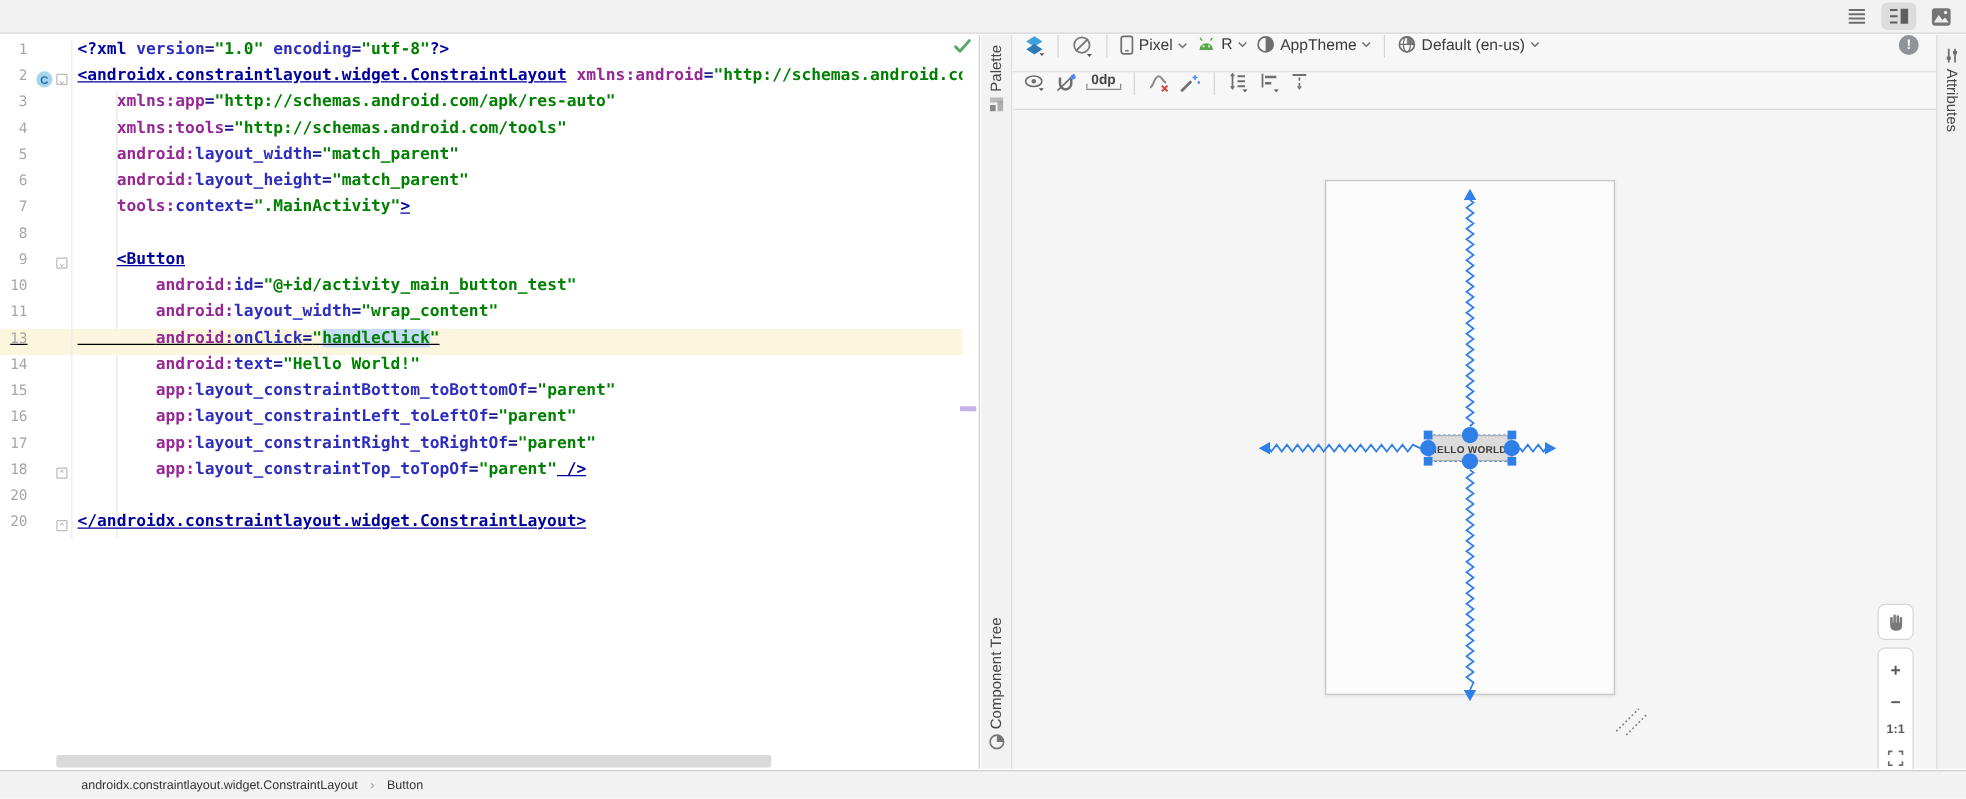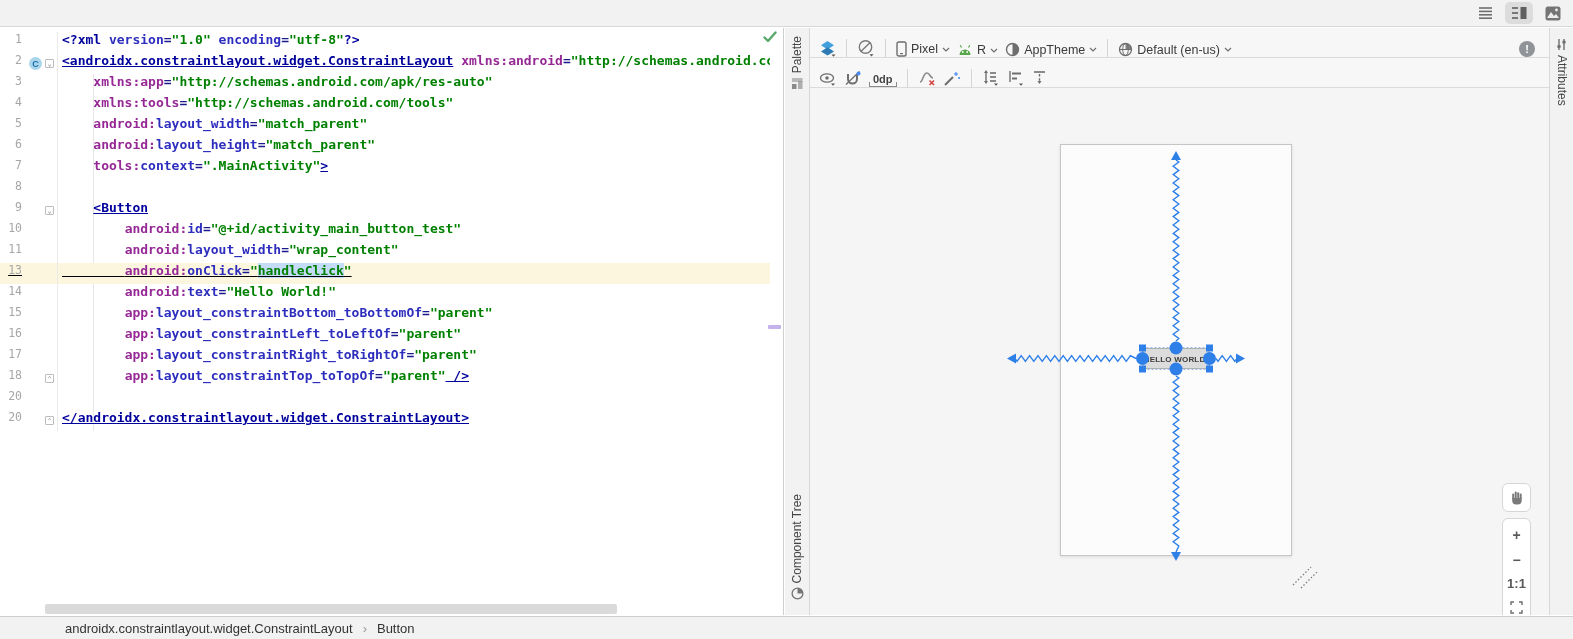--- a/index.html
+++ b/index.html
@@ -52,21 +52,21 @@
   #stripe-right { left:1549px; width:24px; border-left:1px solid #D8D8D8; }
   .vtab { position:absolute; left:0; width:100%; display:flex; flex-direction:column;
           align-items:center; gap:4px; color:#454545; font-size:12px; }
   .vtab .vlabel-up { writing-mode:vertical-lr; transform:rotate(180deg); white-space:nowrap; }
   .vtab .vlabel-down { writing-mode:vertical-rl; white-space:nowrap; }
 
   
   #design-area { position:absolute; left:810px; top:28px; width:739px; height:587px;
                  background:#F5F5F5; overflow:hidden; }
   .dtoolbar { position:relative; width:100%; height:30px; background:#F7F7F7;
-              border-bottom:1px solid #DBDBDB; display:flex; align-items:flex-end;
+              border-bottom:1px solid #DBDBDB; display:flex; align-items:flex-start;
               padding-left:9px; gap:7px; font-size:12.5px; color:#3A3A3A; }
   .titem { display:flex; align-items:center; gap:4px; cursor:default; }
   .vsep { width:1px; height:18px; background:#D4D4D4; margin:0 3px; }
   .margin-val { font:bold 11px "Liberation Sans",sans-serif; color:#444;
                 border-bottom:1px solid #8A8A8A; padding:0 4px 1px 4px; position:relative; }
   .margin-val:before, .margin-val:after { content:""; position:absolute; bottom:0; width:1px; height:4px; background:#8A8A8A; }
   .margin-val:before { left:0; } .margin-val:after { right:0; }
   #err-badge { margin-left:auto; margin-right:14px; width:16px; height:16px; border-radius:50%;
                background:#909498; color:#fff; font:bold 11px "Liberation Sans",sans-serif;
                display:flex; align-items:center; justify-content:center; }
@@ -77,26 +77,26 @@
                   box-shadow:0 1px 3px rgba(0,0,0,0.10); }
   #canvas-svg { position:absolute; left:0; top:0; width:739px; height:527px; pointer-events:none; }
 
   
   #pan-btn { position:absolute; left:692px; top:394px; width:29px; height:29px; background:#fff;
              border:1px solid #D6D6D6; border-radius:6px; display:flex; align-items:center; justify-content:center; }
   #zoom-group { position:absolute; left:692px; top:429px; width:29px; height:106px; background:#fff;
                 border:1px solid #D6D6D6; border-radius:6px; display:flex; flex-direction:column;
                 align-items:center; justify-content:space-around; padding:4px 0; }
   .zoom-item { color:#595959; font:bold 14px "Liberation Sans",sans-serif; line-height:1; }
-  .zoom-item.ratio { font-size:13px; }
+  .zoom-item.ratio { font-size:10px; }
 
   
   #breadcrumb { position:absolute; left:0; top:616px; width:1573px; height:23px;
                 background:#F2F2F2; border-top:1px solid #CFCFCF; display:flex;
-                align-items:center; padding-left:65px; gap:10px; font-size:13px; color:#333; }
+                align-items:center; padding-left:65px; gap:10px; font-size:10px; color:#333; }
   #breadcrumb .sep { color:#9A9A9A; }
 
   svg { display:block; }
 </style>
 </head>
 <body>
 
 <div id="root">
 
   <div id="top-strip">

